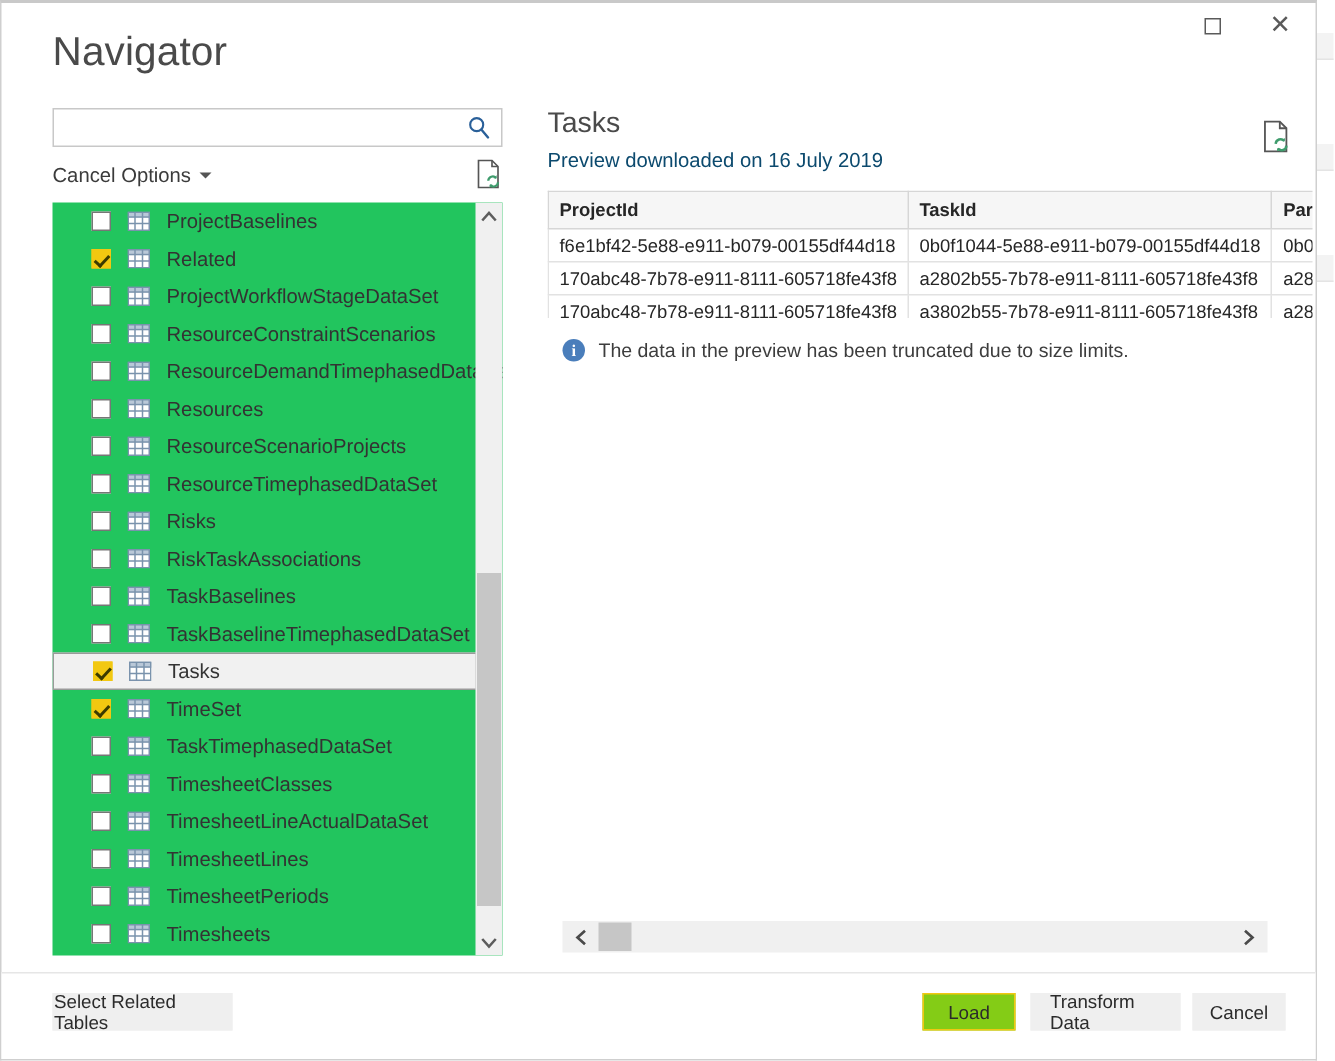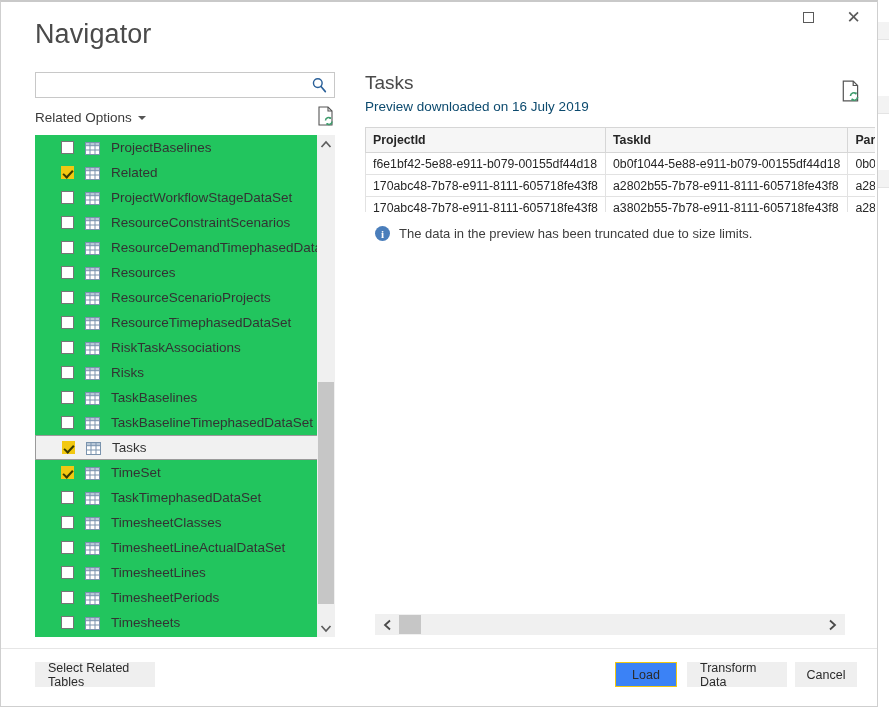--- a/index.html
+++ b/index.html
@@ -221,22 +221,22 @@
   }
   .btn {
     position: absolute; top: 13px;
     height: 25px;
     background: #efefef; border: 1px solid #efefef;
     font-family: "Liberation Sans", sans-serif;
     font-size: 12.5px; color: #2b2b2b;
     display: flex; align-items: center; justify-content: center;
     cursor: default;
   }
-  .btn-related { left: 34px; width: 120px; padding-left: 12px; }
-  .btn-load { left: 614px; width: 62px; background: #3b82f6; border-color: #f2c811; }
+  .btn-related { left: 34px; width: 120px; }
+  .btn-load { left: 614px; width: 62px; background: #84cc16; border-color: #f2c811; }
   .btn-transform { left: 686px; width: 100px; padding-left: 12px; }
   .btn-cancel { left: 794px; width: 62px; }
 </style>
 </head>
 <body>
 
 <div class="bg-window">
   <div class="bg-strip" style="top:22px;height:18px;"></div>
   <div class="bg-strip" style="top:96px;height:18px;"></div>
   <div class="bg-strip" style="top:170px;height:18px;"></div>
@@ -266,21 +266,21 @@
       <span class="search-icon">
         <svg viewBox="0 0 18 18" width="17" height="18">
           <circle cx="7.2" cy="7" r="4.6" fill="none" stroke="#2a6099" stroke-width="1.5"></circle>
           <line x1="10.6" y1="10.6" x2="15.2" y2="16" stroke="#2a6099" stroke-width="1.7" stroke-linecap="round"></line>
         </svg>
       </span>
     </div>
 
     <div class="display-row">
       <span class="display-options">
-        <span>Related Options</span><span class="caret-dn"></span>
+        <span>Cancel Options</span><span class="caret-dn"></span>
       </span>
       <span class="refresh-doc">
         <svg viewBox="0 0 18 20" width="18" height="20">
           <path d="M2 1 H11 L15 5 V19 H2 Z" fill="#fff" stroke="#555" stroke-width="1.1"></path>
           <path d="M11 1 V5 H15" fill="none" stroke="#555" stroke-width="1.1"></path>
           <path d="M8.5 14.5 a3 3 0 0 1 5.2 -1.9" fill="none" stroke="#3f9c6d" stroke-width="1.5"></path>
           <path d="M14.2 10.9 l-.3 2.2 -2.1 -.5 z" fill="#3f9c6d"></path>
           <path d="M15 15.5 a3 3 0 0 1 -5.2 1.9" fill="none" stroke="#3f9c6d" stroke-width="1.5"></path>
           <path d="M9.3 19.1 l.3 -2.2 2.1 .5 z" fill="#3f9c6d"></path>
         </svg>
@@ -380,32 +380,32 @@
         </div>
         <div class="tree-item">
           <span class="chk"></span>
           <span class="tbl-icon"><svg viewBox="0 0 15 13" width="15" height="13">
               <rect x="0.5" y="0.5" width="14" height="12" fill="#fff" stroke="#7a93ad" stroke-width="1"></rect>
               <rect x="0.5" y="0.5" width="14" height="3.2" fill="#b9c8d8" stroke="#7a93ad" stroke-width="1"></rect>
               <line x1="5" y1="0.5" x2="5" y2="12.5" stroke="#7a93ad" stroke-width="1"></line>
               <line x1="10" y1="0.5" x2="10" y2="12.5" stroke="#7a93ad" stroke-width="1"></line>
               <line x1="0.5" y1="8" x2="14.5" y2="8" stroke="#7a93ad" stroke-width="1"></line>
             </svg></span>
+          <span class="tree-label">Risks</span>
+        </div>
+        <div class="tree-item">
+          <span class="chk"></span>
+          <span class="tbl-icon"><svg viewBox="0 0 15 13" width="15" height="13">
+              <rect x="0.5" y="0.5" width="14" height="12" fill="#fff" stroke="#7a93ad" stroke-width="1"></rect>
+              <rect x="0.5" y="0.5" width="14" height="3.2" fill="#b9c8d8" stroke="#7a93ad" stroke-width="1"></rect>
+              <line x1="5" y1="0.5" x2="5" y2="12.5" stroke="#7a93ad" stroke-width="1"></line>
+              <line x1="10" y1="0.5" x2="10" y2="12.5" stroke="#7a93ad" stroke-width="1"></line>
+              <line x1="0.5" y1="8" x2="14.5" y2="8" stroke="#7a93ad" stroke-width="1"></line>
+            </svg></span>
           <span class="tree-label">RiskTaskAssociations</span>
-        </div>
-        <div class="tree-item">
-          <span class="chk"></span>
-          <span class="tbl-icon"><svg viewBox="0 0 15 13" width="15" height="13">
-              <rect x="0.5" y="0.5" width="14" height="12" fill="#fff" stroke="#7a93ad" stroke-width="1"></rect>
-              <rect x="0.5" y="0.5" width="14" height="3.2" fill="#b9c8d8" stroke="#7a93ad" stroke-width="1"></rect>
-              <line x1="5" y1="0.5" x2="5" y2="12.5" stroke="#7a93ad" stroke-width="1"></line>
-              <line x1="10" y1="0.5" x2="10" y2="12.5" stroke="#7a93ad" stroke-width="1"></line>
-              <line x1="0.5" y1="8" x2="14.5" y2="8" stroke="#7a93ad" stroke-width="1"></line>
-            </svg></span>
-          <span class="tree-label">Risks</span>
         </div>
         <div class="tree-item">
           <span class="chk"></span>
           <span class="tbl-icon"><svg viewBox="0 0 15 13" width="15" height="13">
               <rect x="0.5" y="0.5" width="14" height="12" fill="#fff" stroke="#7a93ad" stroke-width="1"></rect>
               <rect x="0.5" y="0.5" width="14" height="3.2" fill="#b9c8d8" stroke="#7a93ad" stroke-width="1"></rect>
               <line x1="5" y1="0.5" x2="5" y2="12.5" stroke="#7a93ad" stroke-width="1"></line>
               <line x1="10" y1="0.5" x2="10" y2="12.5" stroke="#7a93ad" stroke-width="1"></line>
               <line x1="0.5" y1="8" x2="14.5" y2="8" stroke="#7a93ad" stroke-width="1"></line>
             </svg></span>

